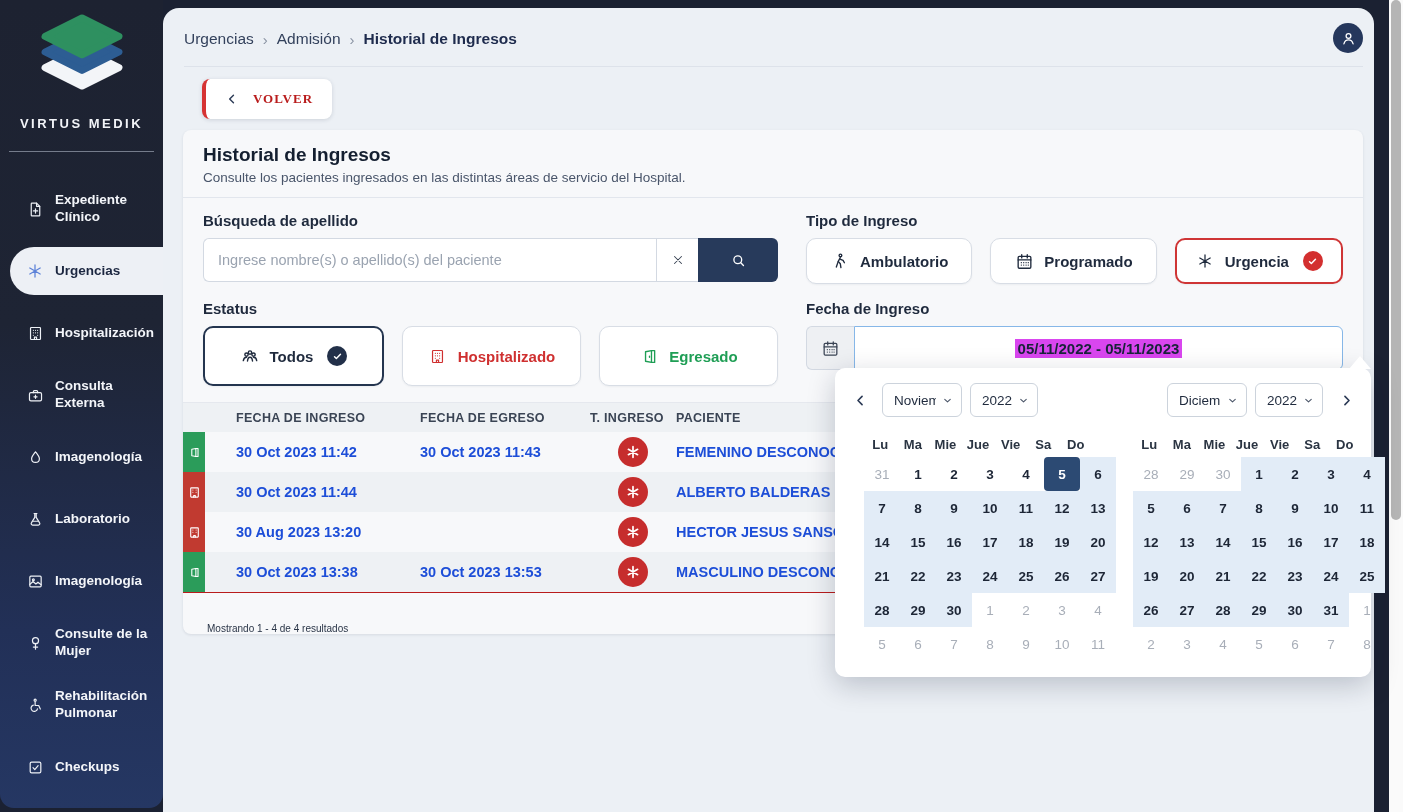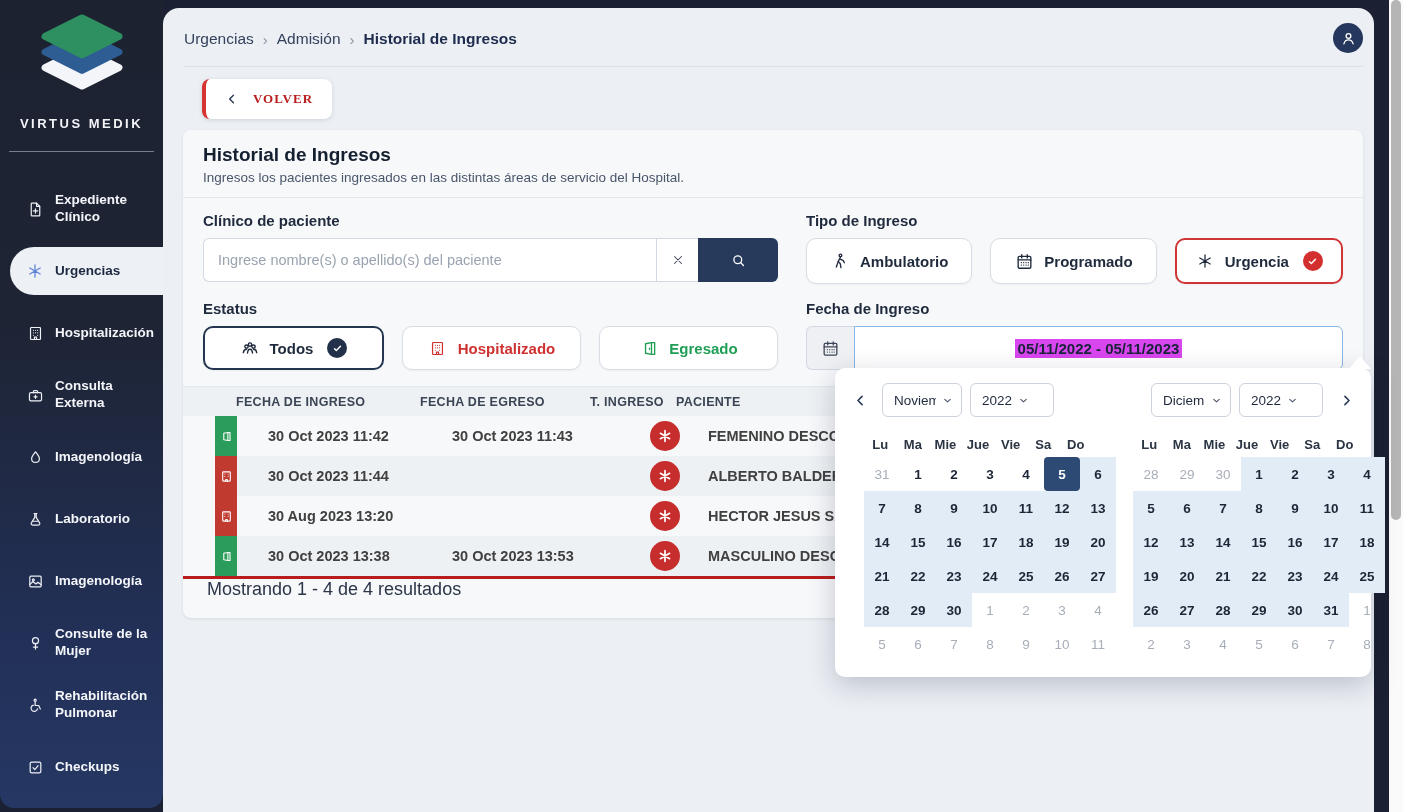--- a/index.html
+++ b/index.html
@@ -94,21 +94,21 @@
     font-size:15px; font-weight:600; color:#1f2a3d; cursor:pointer; position:relative;
     box-shadow:0 1px 2px rgba(20,30,60,.05);
   }
   .chip .icn { width:20px; }
   .chip .badge {
     width:20px; height:20px; border-radius:50%; margin-left:4px;
     display:flex; align-items:center; justify-content:center;
   }
   .chip.sel-red { border:2px solid #cf3535; }
   .chip.sel-navy { border:2px solid #24354f; }
-  .estatus-row .chip { height:44px;text-align:center; }
+  .estatus-row .chip { height:60px;text-align:center; }
 
   .fecha-row { display:flex; height:44px; }
   .fecha-icon-box {
     width:48px; background:#eef0f3; border:1px solid #d3d9e2; border-right:none;
     border-radius:6px 0 0 6px; display:flex; align-items:center; justify-content:center; color:#3a4454;
   }
   .fecha-input {
     flex:1; background:#fff; border:1.5px solid #86b7e8; border-radius:0 6px 6px 0;
     display:flex; align-items:center; justify-content:center;
     font-size:15px; font-weight:600; color:#18233a; cursor:text;
@@ -117,37 +117,36 @@
 
   
   .tbl-header {
     display:grid; grid-template-columns:22px 215px 170px 86px 1fr;
     height:30px; align-items:center; background:#eef1f4; border-top:1px solid #e5e8ee;
     font-size:12.5px; font-weight:bold; color:#3a4454; letter-spacing:.3px;
   }
   .tbl-header .h1 { grid-column:2; padding-left:31px; }
   .tbl-row {
     display:grid; grid-template-columns:22px 215px 170px 86px 1fr;
-    height:40px; align-items:center; font-size:14.5px; font-weight:600; color:#404040;
+    height:40px; align-items:center; font-size:14.5px; font-weight:600; color:#1d4ed8;
     cursor:pointer;
-    margin-left:32px;
   }
   .tbl-row.alt { background:#eef1f4; }
   .tbl-row .bar { height:40px; display:flex; align-items:center; justify-content:center; color:#fff; }
   .bar.egresado { background:#2b9c5a; }
   .bar.hospitalizado { background:#c13a30; }
   .cell-ingreso { padding-left:31px; }
   .cell-tipo { display:flex; justify-content:center; }
   .tipo-badge {
     width:30px; height:30px; border-radius:50%; background:#c62d2d;
     display:flex; align-items:center; justify-content:center; color:#fff;
   }
   .tbl-footer {
-    border-top:3px solid #b91c1c; height:42px; display:flex; align-items:flex-start;
-    padding-left:24px; font-size:18px; color:#2a3547; border-radius:0 0 8px 8px;
+    border-top:1px solid #b91c1c; height:42px; display:flex; align-items:flex-end;
+    padding-left:24px; font-size:10px; color:#2a3547; border-radius:0 0 8px 8px;
   }
 
   
   .cal-pop {
     position:absolute; left:835px; top:368px; width:536px; z-index:6;
     background:#fff; border-radius:10px; box-shadow:0 8px 28px rgba(15,25,50,.22);
     padding-bottom:16px;
   }
   .cal-arrow {
     position:absolute; top:-12px; right:0; width:0; height:0;
@@ -159,21 +158,21 @@
   .cal-select {
     height:34px; border:1px solid #ccd3dc; border-radius:6px; background:#fff;
     display:flex; align-items:center; padding:0 8px 0 11px; gap:6px; cursor:pointer;
   }
   .cal-select .txt {
     font-size:13.5px; color:#1f2a3d; white-space:nowrap; overflow:hidden; max-width:46px;
   }
   .cal-select.year .txt { max-width:36px; }
   .cal-select .caret { color:#4a5568; }
   .cal-month-sel { width:80px; margin-left:9px; }
-  .cal-year-sel { width:84px; margin-left:8px; }
+  .cal-year-sel { width:68px; margin-left:8px; }
   .cal-spacer { flex:1; }
   .cal-grids { display:flex; gap:17px; padding:4px 10px 0 5px; }
   .cal-month { width:252px;padding-left:24px; }
   .cal-weekdays, .cal-week { display:flex; }
   .cal-wd { width:36px; height:26px; display:flex; align-items:center; justify-content:center; font-size:13px; font-weight:bold; color:#2a3442; }
   .cal-days { display:flex; flex-wrap:wrap; width:252px; }
   .cal-day {
     width:36px; height:34px; display:flex; align-items:center; justify-content:center;
     font-size:13.5px; font-weight:600; color:#1d2636; cursor:pointer;
   }
@@ -320,27 +319,27 @@
       <svg width="14" height="14" viewBox="0 0 24 24" fill="none" stroke="#2b3a55" stroke-width="2.4" stroke-linecap="round" stroke-linejoin="round">
           <path d="M14.5 5.5 8 12l6.5 6.5"></path>
         </svg>
     </span>
     <span>VOLVER</span>
   </button>
 
   <section class="card">
     <div class="card-head">
       <div class="card-title">Historial de Ingresos</div>
-      <div class="card-sub">Ingresos los pacientes ingresados en las distintas áreas de servicio del Hospital.</div>
+      <div class="card-sub">Consulte los pacientes ingresados en las distintas áreas de servicio del Hospital.</div>
     </div>
 
     <div class="filters">
 
       <div>
-        <div class="f-label">Clínico de paciente</div>
+        <div class="f-label">Búsqueda de apellido</div>
         <div class="search-row">
           <input class="search-input" type="text" placeholder="Ingrese nombre(s) o apellido(s) del paciente" style="">
           <button class="btn-clear">
             <span class="icn">
               <svg width="14" height="14" viewBox="0 0 24 24" fill="none" stroke="currentColor" stroke-width="1.8" stroke-linecap="round">
                   <path d="M6 6l12 12M18 6 6 18"></path>
                 </svg>
             </span>
           </button>
           <button class="btn-search">

